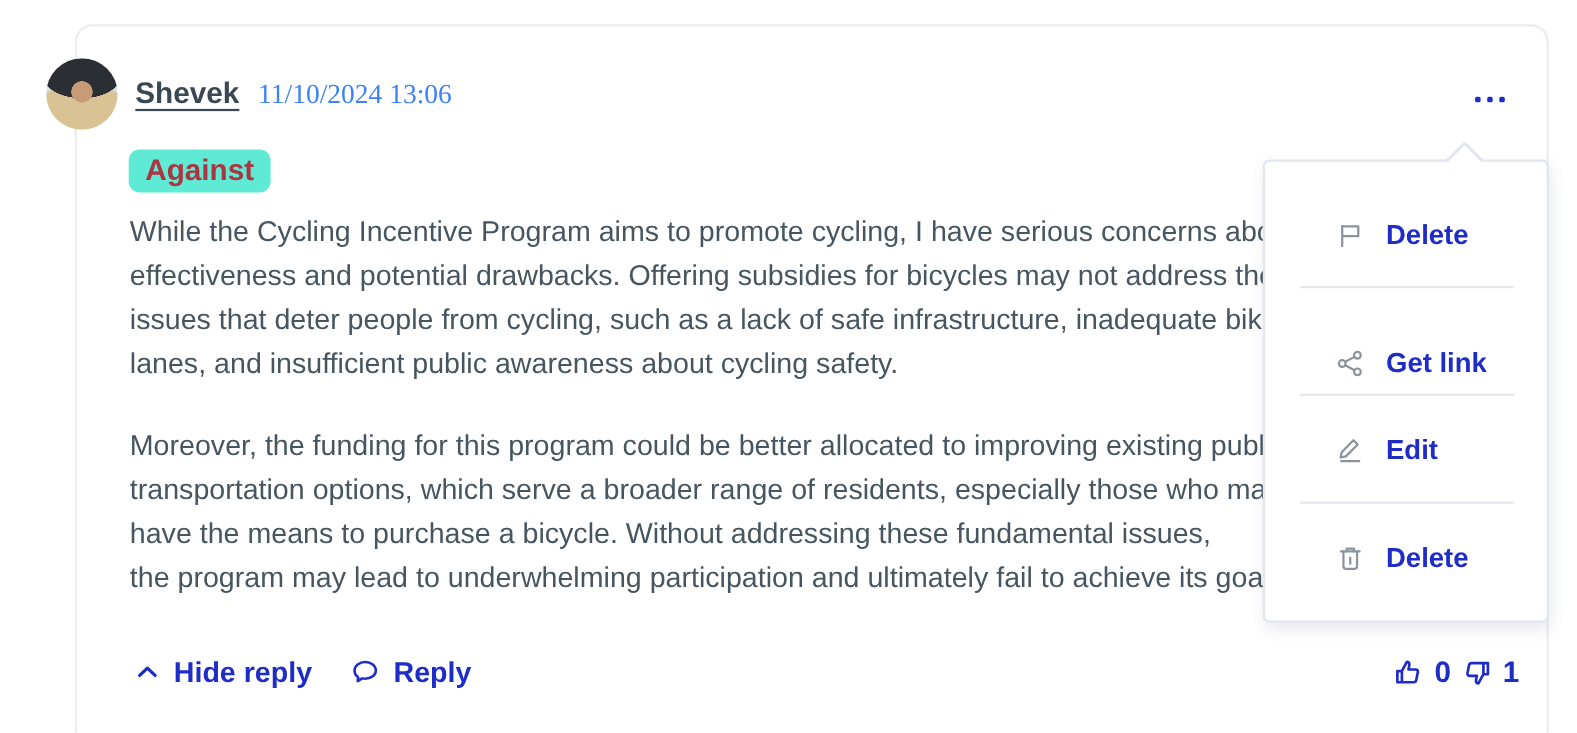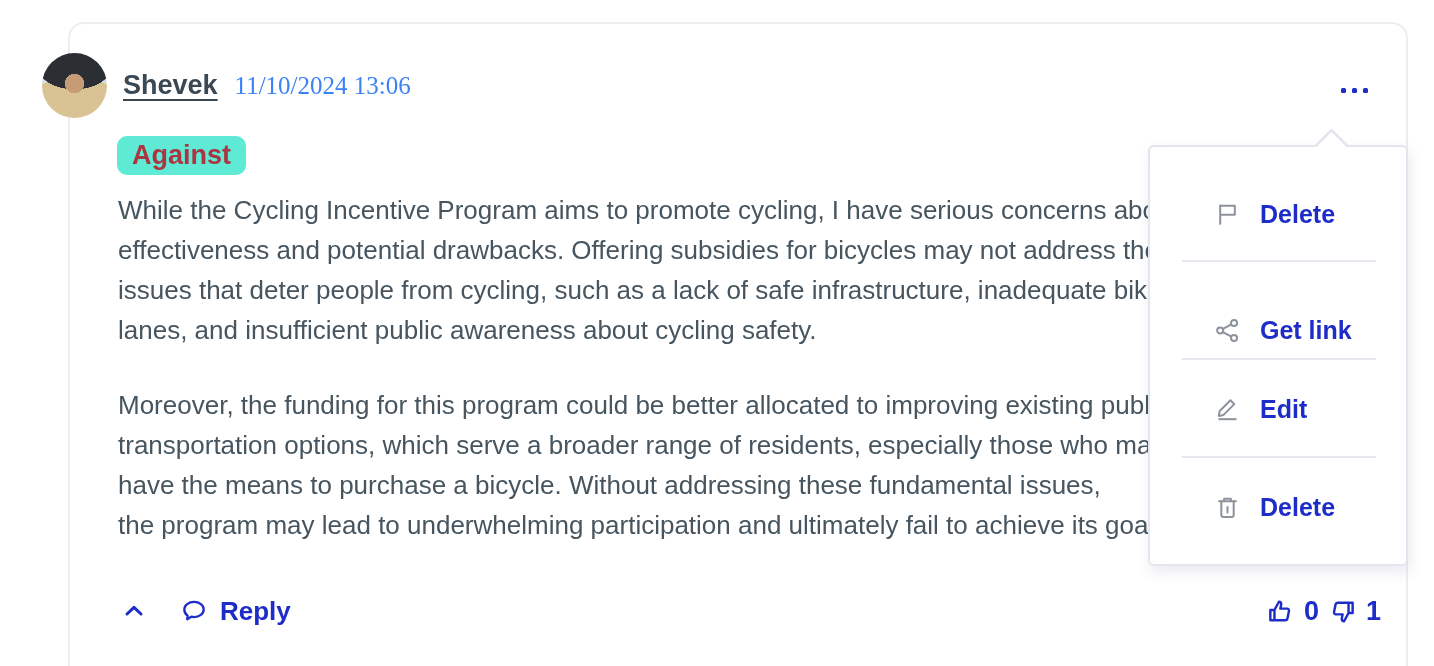--- a/index.html
+++ b/index.html
@@ -126,20 +126,21 @@
     <div class="line">the program may lead to underwhelming participation and ultimately fail to achieve its goals.</div>
   </div>
 
   <div class="footer-left">
     <div class="action">
       <span>
         <svg width="24" height="24" viewBox="0 0 24 24" fill="none" stroke="#1e2cc8" stroke-width="3" stroke-linecap="round" stroke-linejoin="round">
             <path d="M5 15l7-6.6L19 15"></path>
           </svg>
       </span>
+      <span class="lbl">Hide reply</span>
     </div>
     <div class="action">
       <span>
         <svg width="28" height="28" viewBox="0 0 24 24" fill="none" stroke="#1e2cc8" stroke-width="2" stroke-linejoin="round">
             <path d="M12 4.2c4.6 0 8.3 2.9 8.3 6.5s-3.7 6.5-8.3 6.5c-.8 0-1.6-.1-2.3-.3L6.2 19l.3-3c-1.7-1.2-2.8-3-2.8-5.3 0-3.6 3.7-6.5 8.3-6.5z"></path>
           </svg>
       </span>
       <span class="lbl">Reply</span>
     </div>
   </div>

